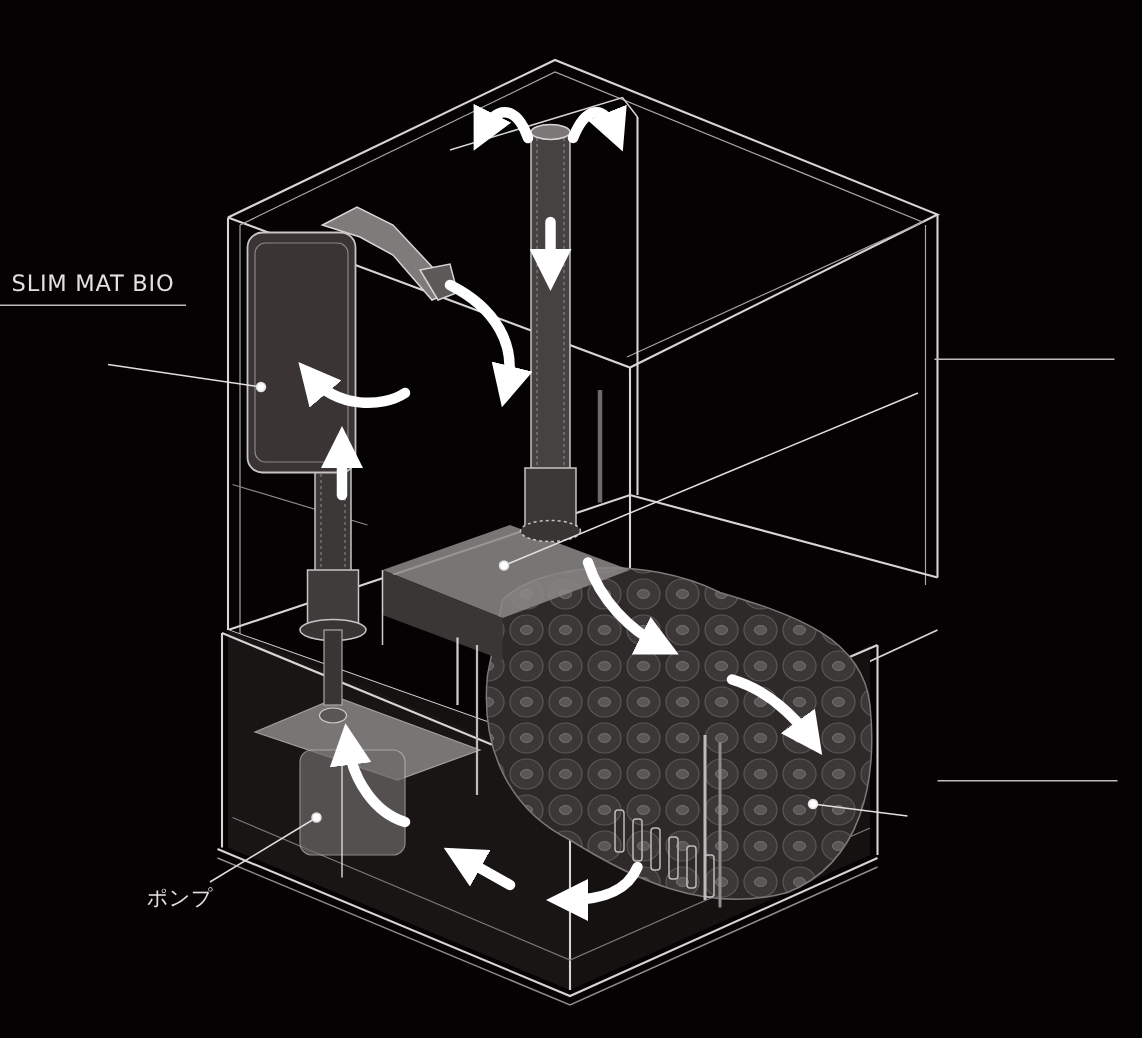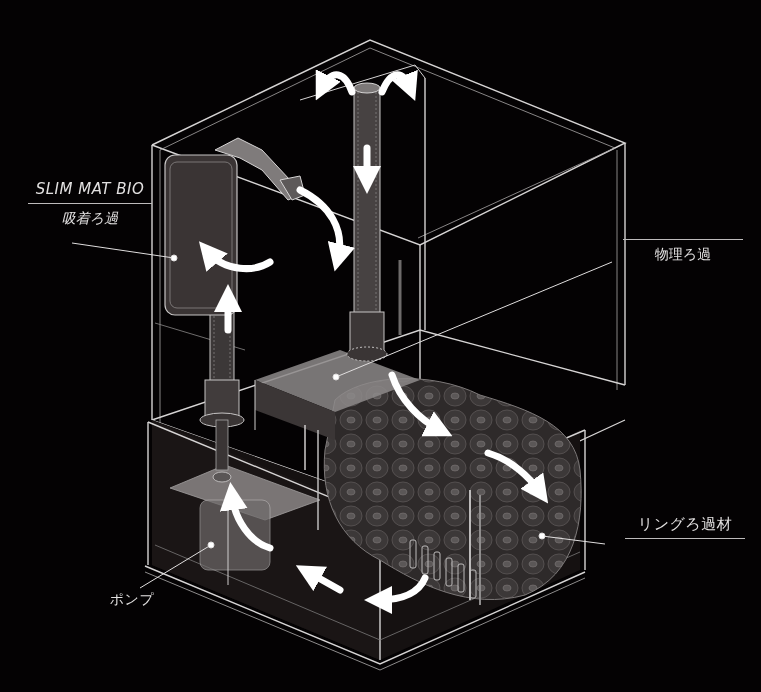--- a/index.html
+++ b/index.html
@@ -3,24 +3,24 @@
 <meta charset="utf-8">
 <style>
   html, body { margin: 0; padding: 0; background: #040203; }
   body { width: 761px; height: 692px; position: relative; overflow: hidden;
          font-family: "DejaVu Sans", "Liberation Sans", sans-serif; color: #e6e4e4; }
   #stage { position: absolute; left: 0; top: 0; width: 761px; height: 692px; }
   .label { position: absolute; text-align: center; color: #e2e0e0; }
   .label .main { font-size: 15px; letter-spacing: 0.5px; line-height: 18px; white-space: nowrap; }
   .label .rule { height: 1px; background: #bdbbbb; margin: 5px 0 5px 0; }
   .label .sub { font-size: 14px; line-height: 18px; white-space: nowrap; }
-  #lbl-slim { left: 28px; top: 180px; width: 124px; font-style: italic; }
+  #lbl-slim { left: 0; top: 180px; width: 124px; }
   #lbl-sponge { left: 623px; top: 234px; width: 120px; }
   #lbl-ring { left: 625px; top: 515px; width: 120px; }
-  #lbl-pump { left: 102px; top: 590px; width: 60px; }
+  #lbl-pump { left: 90px; top: 590px; width: 60px; }
   #lbl-pump .main { font-size: 14px; }
 </style>
 </head>
 <body>
 
 <svg id="stage" viewBox="0 0 761 692" xmlns="http://www.w3.org/2000/svg">
   <defs>
     <marker id="ah" markerWidth="4" markerHeight="4" refX="2" refY="2" orient="auto" markerUnits="strokeWidth">
       <path d="M0,0 L4,2 L0,4 Z" fill="#ffffff"></path>
     </marker>
@@ -143,28 +143,25 @@
     <line x1="605" y1="544" x2="542" y2="536"></line>
       <circle cx="542" cy="536" r="3"></circle>
     <line x1="140" y1="588" x2="211" y2="545"></line>
       <circle cx="211" cy="545" r="3"></circle>
   </g>
 </svg>
 
 <div class="label" id="lbl-slim">
   <div class="main">SLIM MAT BIO</div>
   <div class="rule"></div>
-  <div class="sub">吸着ろ過</div>
 </div>
 
 <div class="label" id="lbl-sponge">
   <div class="rule"></div>
-  <div class="sub">物理ろ過</div>
 </div>
 
 <div class="label" id="lbl-ring">
-  <div class="main">リングろ過材</div>
   <div class="rule"></div>
 </div>
 
 <div class="label" id="lbl-pump">
   <div class="main">ポンプ</div>
 </div>
 
 </body></html>

